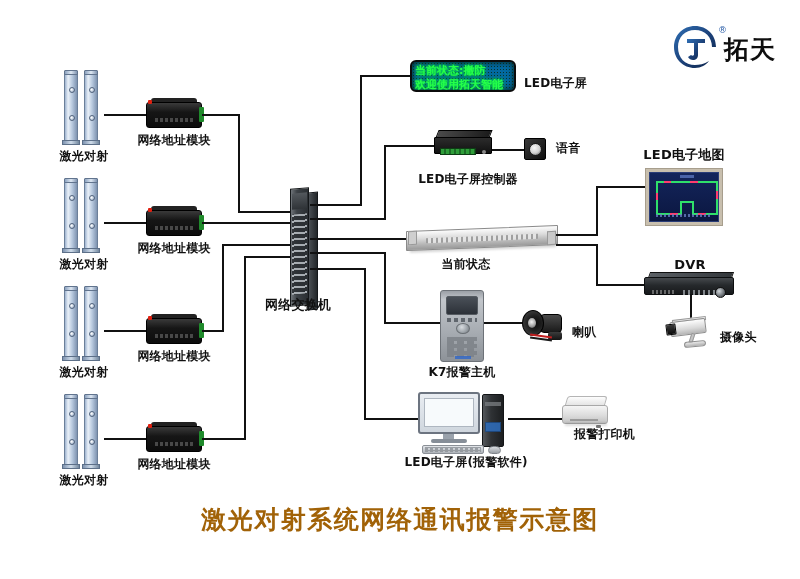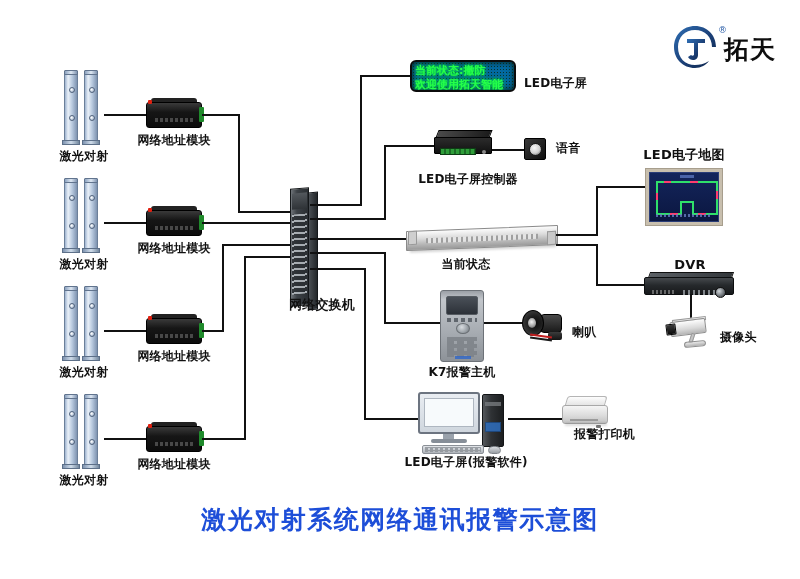--- a/index.html
+++ b/index.html
@@ -215,21 +215,21 @@
   .printer .shadow{position:absolute;left:3px;top:27px;width:42px;height:3px;background:rgba(0,0,0,.13);filter:blur(1px);}
 
   
   .logo{position:absolute;}
   .logo .mark{position:absolute;left:0;top:0;width:46px;height:46px;}
   .logo .cname{position:absolute;left:52px;top:9px;font-size:25px;font-weight:700;color:#0e0e0e;
     font-family:"DejaVu Sans","Liberation Sans",sans-serif;letter-spacing:1px;}
   .logo .reg{position:absolute;left:46px;top:1px;font-size:9px;color:#2b5ea8;}
 
   .title{position:absolute;left:400px;top:503px;transform:translateX(-50%);
-    color:#1d4ed8;font-size:25px;font-weight:700;letter-spacing:1.5px;white-space:nowrap;
+    color:#a16207;font-size:25px;font-weight:700;letter-spacing:1.5px;white-space:nowrap;
     font-family:"DejaVu Sans","Liberation Sans",sans-serif;}
 </style>
 </head>
 <body>
 
 <div id="stage">
 
   <div class="logo" style="left:672px;top:24px;width:120px;height:50px;">
     <svg class="mark" viewBox="0 0 46 46">
       <defs>
@@ -359,21 +359,21 @@
   <div class="wire h" style="left:202px;top:438px;width:44px;"></div>
   <div class="wire v" style="left:244px;top:256px;height:184px;"></div>
   <div class="wire h" style="left:244px;top:256px;width:50px;"></div>
 
   <div class="switch" style="left:290px;top:188px;">
     <div class="front"></div>
       <div class="side"></div>
       <div class="tophat"></div>
       <div class="ports"></div>
   </div>
-  <div class="lbl c" style="left:298px;top:298px;font-size:13px;margin-left:24px;">网络交换机</div>
+  <div class="lbl c" style="left:298px;top:298px;font-size:13px;">网络交换机</div>
 
   <div class="wire h" style="left:310px;top:204px;width:52px;"></div>
   <div class="wire v" style="left:360px;top:75px;height:131px;"></div>
   <div class="wire h" style="left:360px;top:75px;width:50px;"></div>
 
   <div class="wire h" style="left:310px;top:218px;width:76px;"></div>
   <div class="wire v" style="left:384px;top:145px;height:75px;"></div>
   <div class="wire h" style="left:384px;top:145px;width:50px;"></div>
 
   <div class="wire h" style="left:310px;top:238px;width:96px;"></div>

